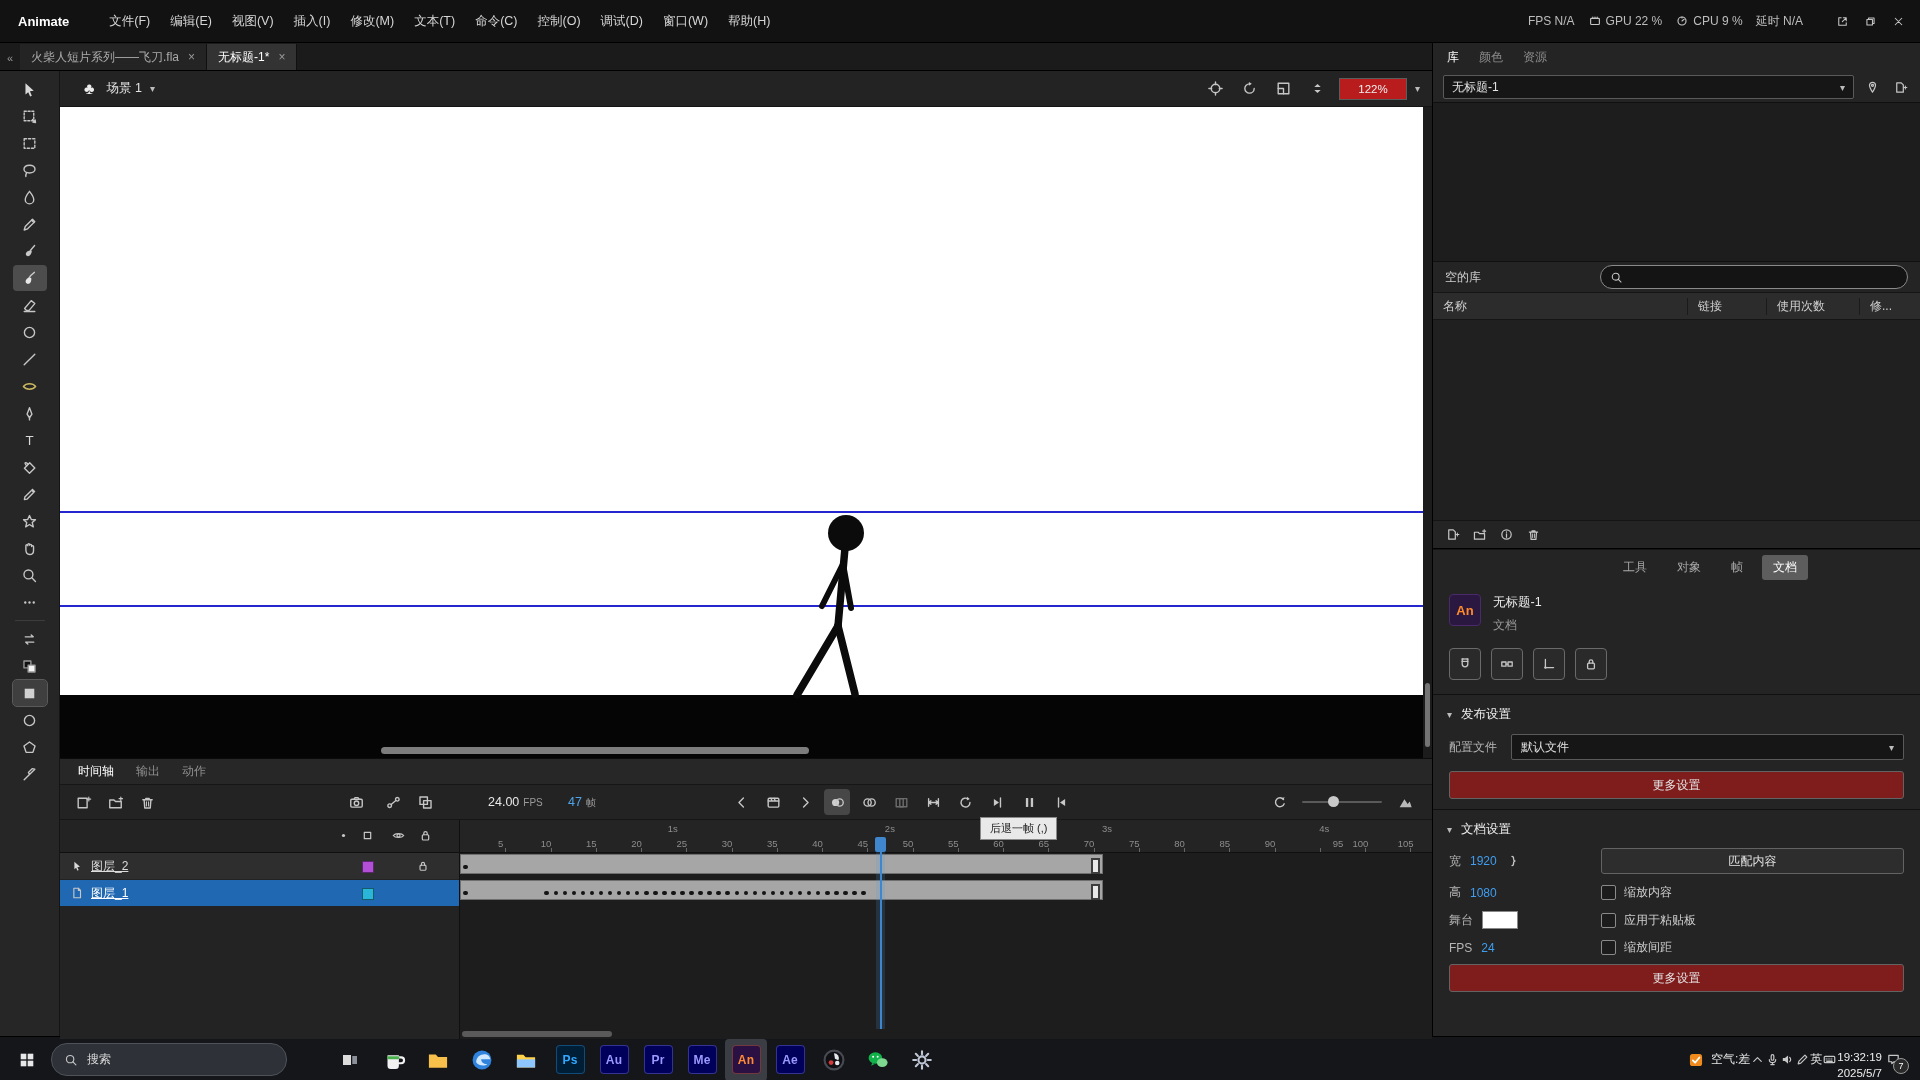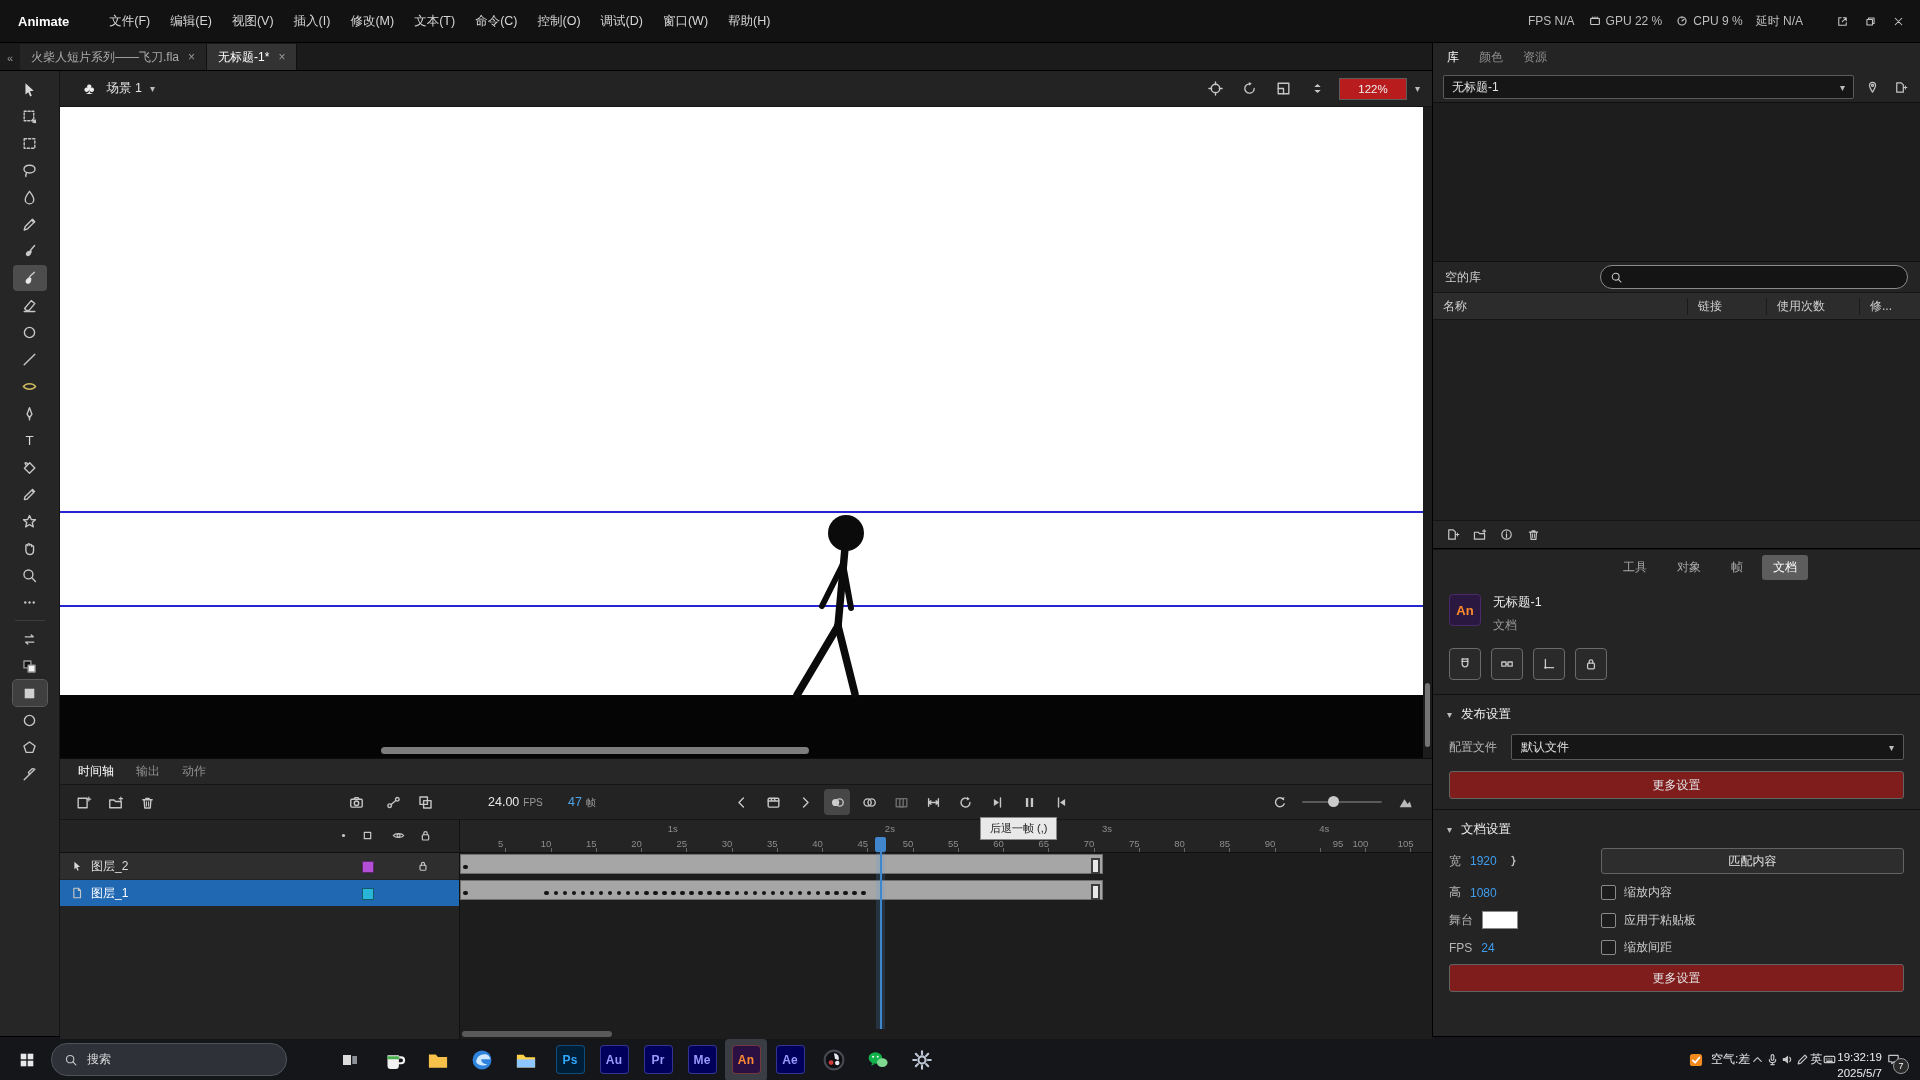--- a/index.html
+++ b/index.html
@@ -67,21 +67,21 @@
   .metric .v.blue{color:#4ea3e8;}
   .metric .u{color:#9a9a9a;font-size:10px;}
   .sl-track{width:80px;height:2px;background:#5a5a5a;border-radius:1px;position:relative;}
   .sl-knob{position:absolute;left:26px;top:-5px;width:11px;height:11px;border-radius:50%;background:#c9c9c9;}
   .tl-tooltip{position:absolute;left:920px;top:58px;background:#e9e9e9;color:#1c1c1c;font-size:11px;padding:3px 9px;border:1px solid #8a8a8a;z-index:60;white-space:nowrap;}
   .tl-main{flex:1;display:flex;position:relative;min-height:0;}
   .tl-left{width:399px;border-right:1px solid #101010;background:#232323;flex:none;display:flex;flex-direction:column;}
   .tl-lhead{height:32px;position:relative;border-bottom:1px solid #101010;flex:none;}
   .lh-ic{position:absolute;top:8px;}
   .lh-ic .ic{width:15px;height:15px;}
-  .lrow{height:26px;display:flex;align-items:center;padding-left:10px;gap:7px;position:relative;background:#2e2e2e;border-bottom:1px solid #232323;color:#ddd;}
+  .lrow{height:26px;display:flex;align-items:center;padding-left:10px;gap:7px;position:relative;background:#2e2e2e;border-bottom:1px solid #232323;color:#ddd;text-decoration:underline;}
   .lrow.selected{background:#2168b3;color:#fff;}
   .lrow .js-ic .ic{width:14px;height:14px;}
   .chip{position:absolute;left:302px;top:8px;width:10px;height:10px;border:1px solid rgba(0,0,0,.5);}
   .abs-lock{position:absolute;left:356px;top:6px;}
   .tl-frames{flex:1;position:relative;background:#1d1d1d;overflow:hidden;}
   .ruler{position:absolute;left:0;top:0;right:0;height:32px;background:#242424;border-bottom:1px solid #101010;}
   .rnum{position:absolute;bottom:3px;transform:translateX(-50%);font-size:9.5px;color:#8d8d8d;}
   .rtick{position:absolute;bottom:0;width:1px;height:4px;background:#666;}
   .smark{position:absolute;top:3px;transform:translateX(-50%);font-size:9.5px;color:#8d8d8d;}
   .frow{position:absolute;left:0;right:0;height:26px;}

